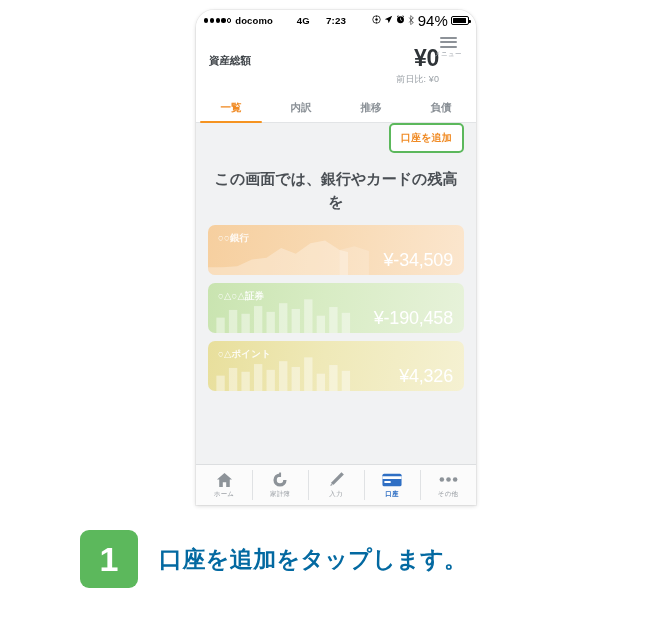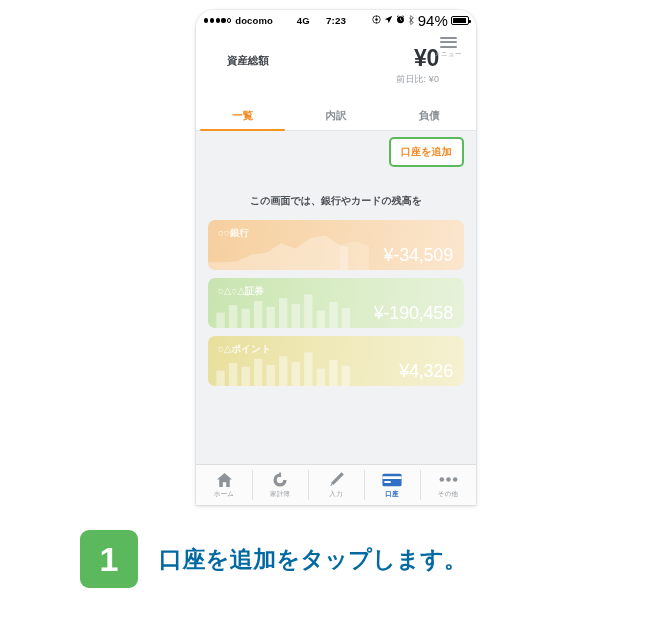--- a/index.html
+++ b/index.html
@@ -81,63 +81,63 @@
   #menu-btn {
     position: absolute; right: 11px; top: 4px;
     width: 34px; text-align: center; cursor: pointer;
   }
   .hamburger { display: flex; flex-direction: column; gap: 2.6px; align-items: center; padding-top: 2px; }
   .hamburger span { display: block; width: 17px; height: 1.8px; background: #8d9298; border-radius: 1px; }
   .menu-label { font-size: 6.5px; color: #a8adb3; margin-top: 2.5px; letter-spacing: 0.3px; }
 
   #asset-row {
     display: flex; align-items: flex-end; justify-content: space-between;
-    padding: 10px 0 0 0; min-height: 26px; margin-left: 18px;
+    padding: 10px 0 0 0; min-height: 26px;
   }
   #asset-label { font-size: 10.5px; color: #3e4348; font-weight: bold; padding-bottom: 2px; }
   #asset-total {
     font-size: 23px; color: #2f3438; font-weight: bold;
     line-height: 1; letter-spacing: -0.3px; margin-right: 26px;
   }
   #asset-delta {
     text-align: right; font-size: 9px; color: #9aa0a6;
     margin: 3px 26px 0 0; letter-spacing: 0.1px;
   }
 
   
   #tabs {
-    display: flex; background: #ffffff; margin-top: 16px;
+    display: flex; background: #ffffff; margin-top: 8px;
     border-bottom: 1px solid #e2e4e6; position: relative;
   }
   .tab {
     flex: 1; text-align: center; font-size: 10.5px; color: #8a9096;
     padding: 7px 0 7px 0; position: relative; cursor: pointer; font-weight: bold;
   }
   .tab.active { color: #f08a23; }
   .tab.active::after {
     content: ""; position: absolute; left: 4px; right: 4px; bottom: -1px;
     height: 2.5px; background: #f59320; border-radius: 1px;
   }
 
   
   #content {
     flex: 1 1 auto; background: #f1f2f3; padding: 0 12px;
     position: relative; overflow: hidden;
   }
-  #add-account-wrap { display: flex; justify-content: flex-end; padding-top: 6px; }
+  #add-account-wrap { display: flex; justify-content: flex-end; }
   #add-account-btn {
     font-size: 10px; color: #f08a23; font-weight: bold;
     padding: 6px 10px 6px 10px; cursor: pointer;
     border: 2.5px solid #5cb85c; border-radius: 5px;
     background: #ffffff; letter-spacing: 0.2px;
   }
 
   #desc {
-    text-align: center; font-size: 10px; color: #4a4f54;
-    line-height: 1.55; margin-top: 26px; font-weight: bold;
+    text-align: center; font-size: 15px; color: #4a4f54;
+    line-height: 1.55; margin-top: 14px; font-weight: bold;
   }
 
   
   #cards { margin-top: 11px; display: flex; flex-direction: column; gap: 8px; }
   .card {
     height: 50px; border-radius: 7px; position: relative;
     overflow: hidden; cursor: pointer;
   }
   .card-name {
     position: absolute; left: 10px; top: 7px; font-size: 9.5px;
@@ -246,20 +246,21 @@
     <div id="asset-row">
       <div id="asset-label">資産総額</div>
       <div id="asset-total">¥0</div>
     </div>
     <div id="asset-delta">前日比: ¥0</div>
   </div>
 
   <div id="tabs">
     <div class="tab active"><span>一覧</span></div>
     <div class="tab"><span>内訳</span></div>
+    <div class="tab"><span>推移</span></div>
     <div class="tab"><span>負債</span></div>
   </div>
 
   <div id="content">
 
     <div id="add-account-wrap">
       <div id="add-account-btn">口座を追加</div>
     </div>
 
     <div id="desc">

